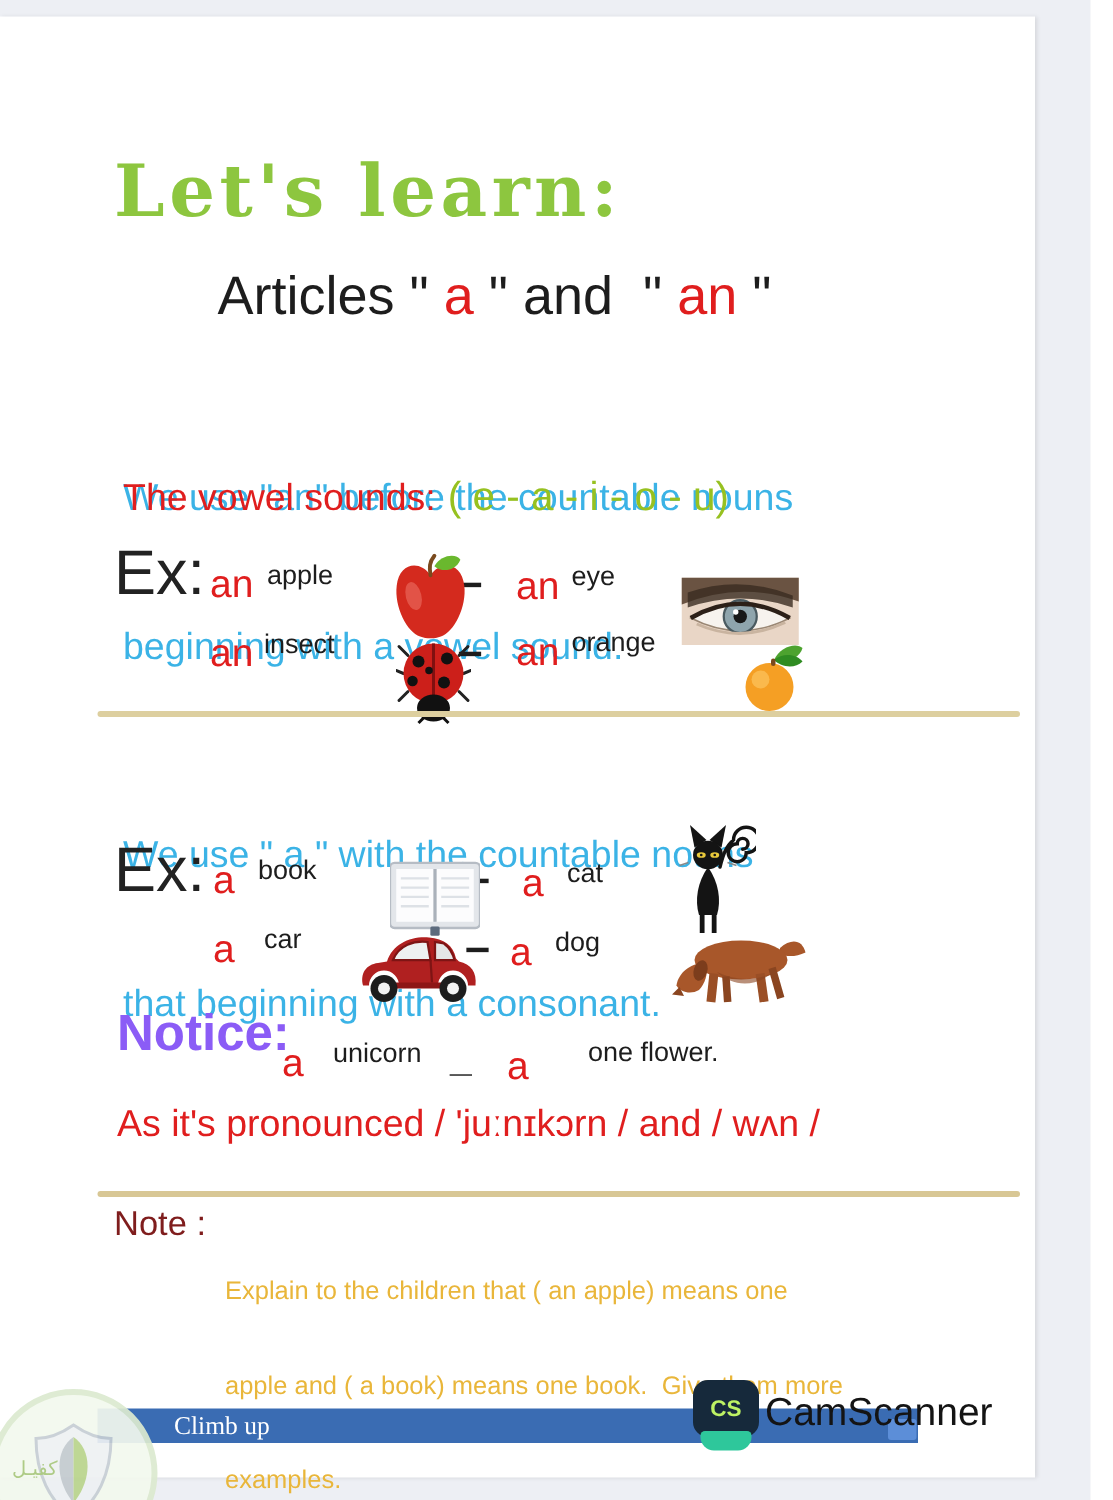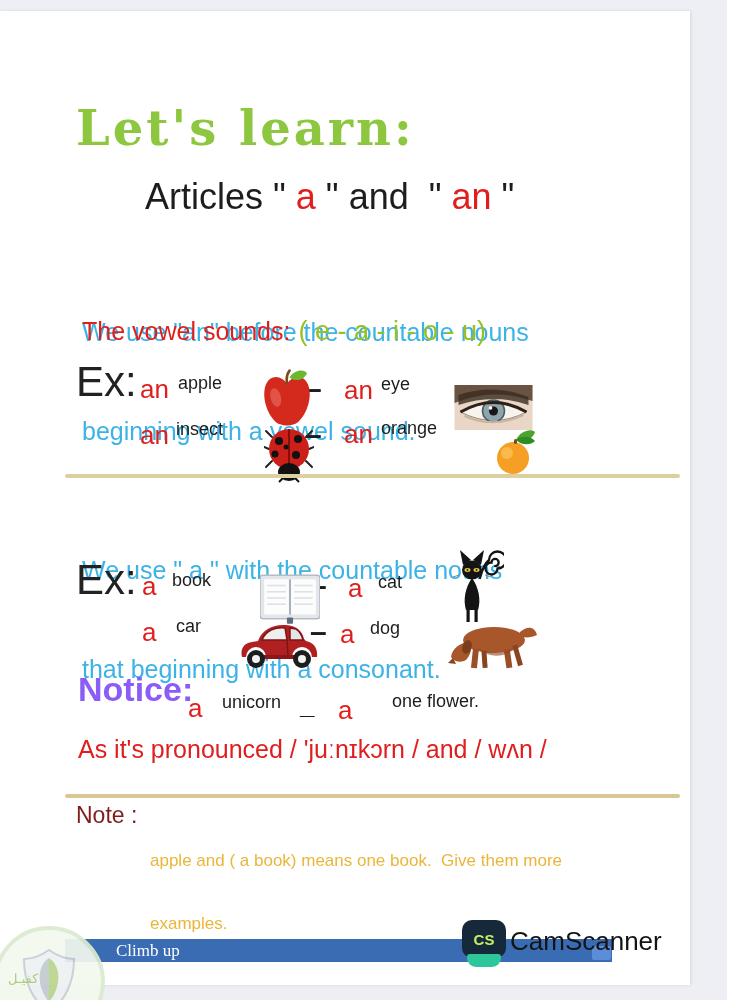--- a/index.html
+++ b/index.html
@@ -245,20 +245,21 @@
   <span class="abs noun" id="u-noun1">unicorn</span>
   <span class="abs" id="u-dash">_</span>
   <span class="abs article" id="u-a2">a</span>
   <span class="abs noun" id="u-noun2">one flower.</span>
   <div class="abs" id="pronounce">As it's pronounced / 'juːnɪkɔrn / and / wʌn /</div>
 
   <div class="abs divider" id="divider2"></div>
 
   <div class="abs" id="note-label">Note :</div>
   <div class="abs" id="note-text">
+    <span>Explain to the children that ( an apple) means one</span>
     <span>apple and ( a book) means one book.  Give them more</span>
     <span>examples.</span>
   </div>
 
   <div class="abs" id="footer-bar"></div>
   <div class="abs" id="climb">Climb up</div>
   <div class="abs" id="bar-chip"></div>
   <div class="abs" id="cs-logo">
     <div id="cs-dark">CS</div>
     <div id="cs-teal"></div>

